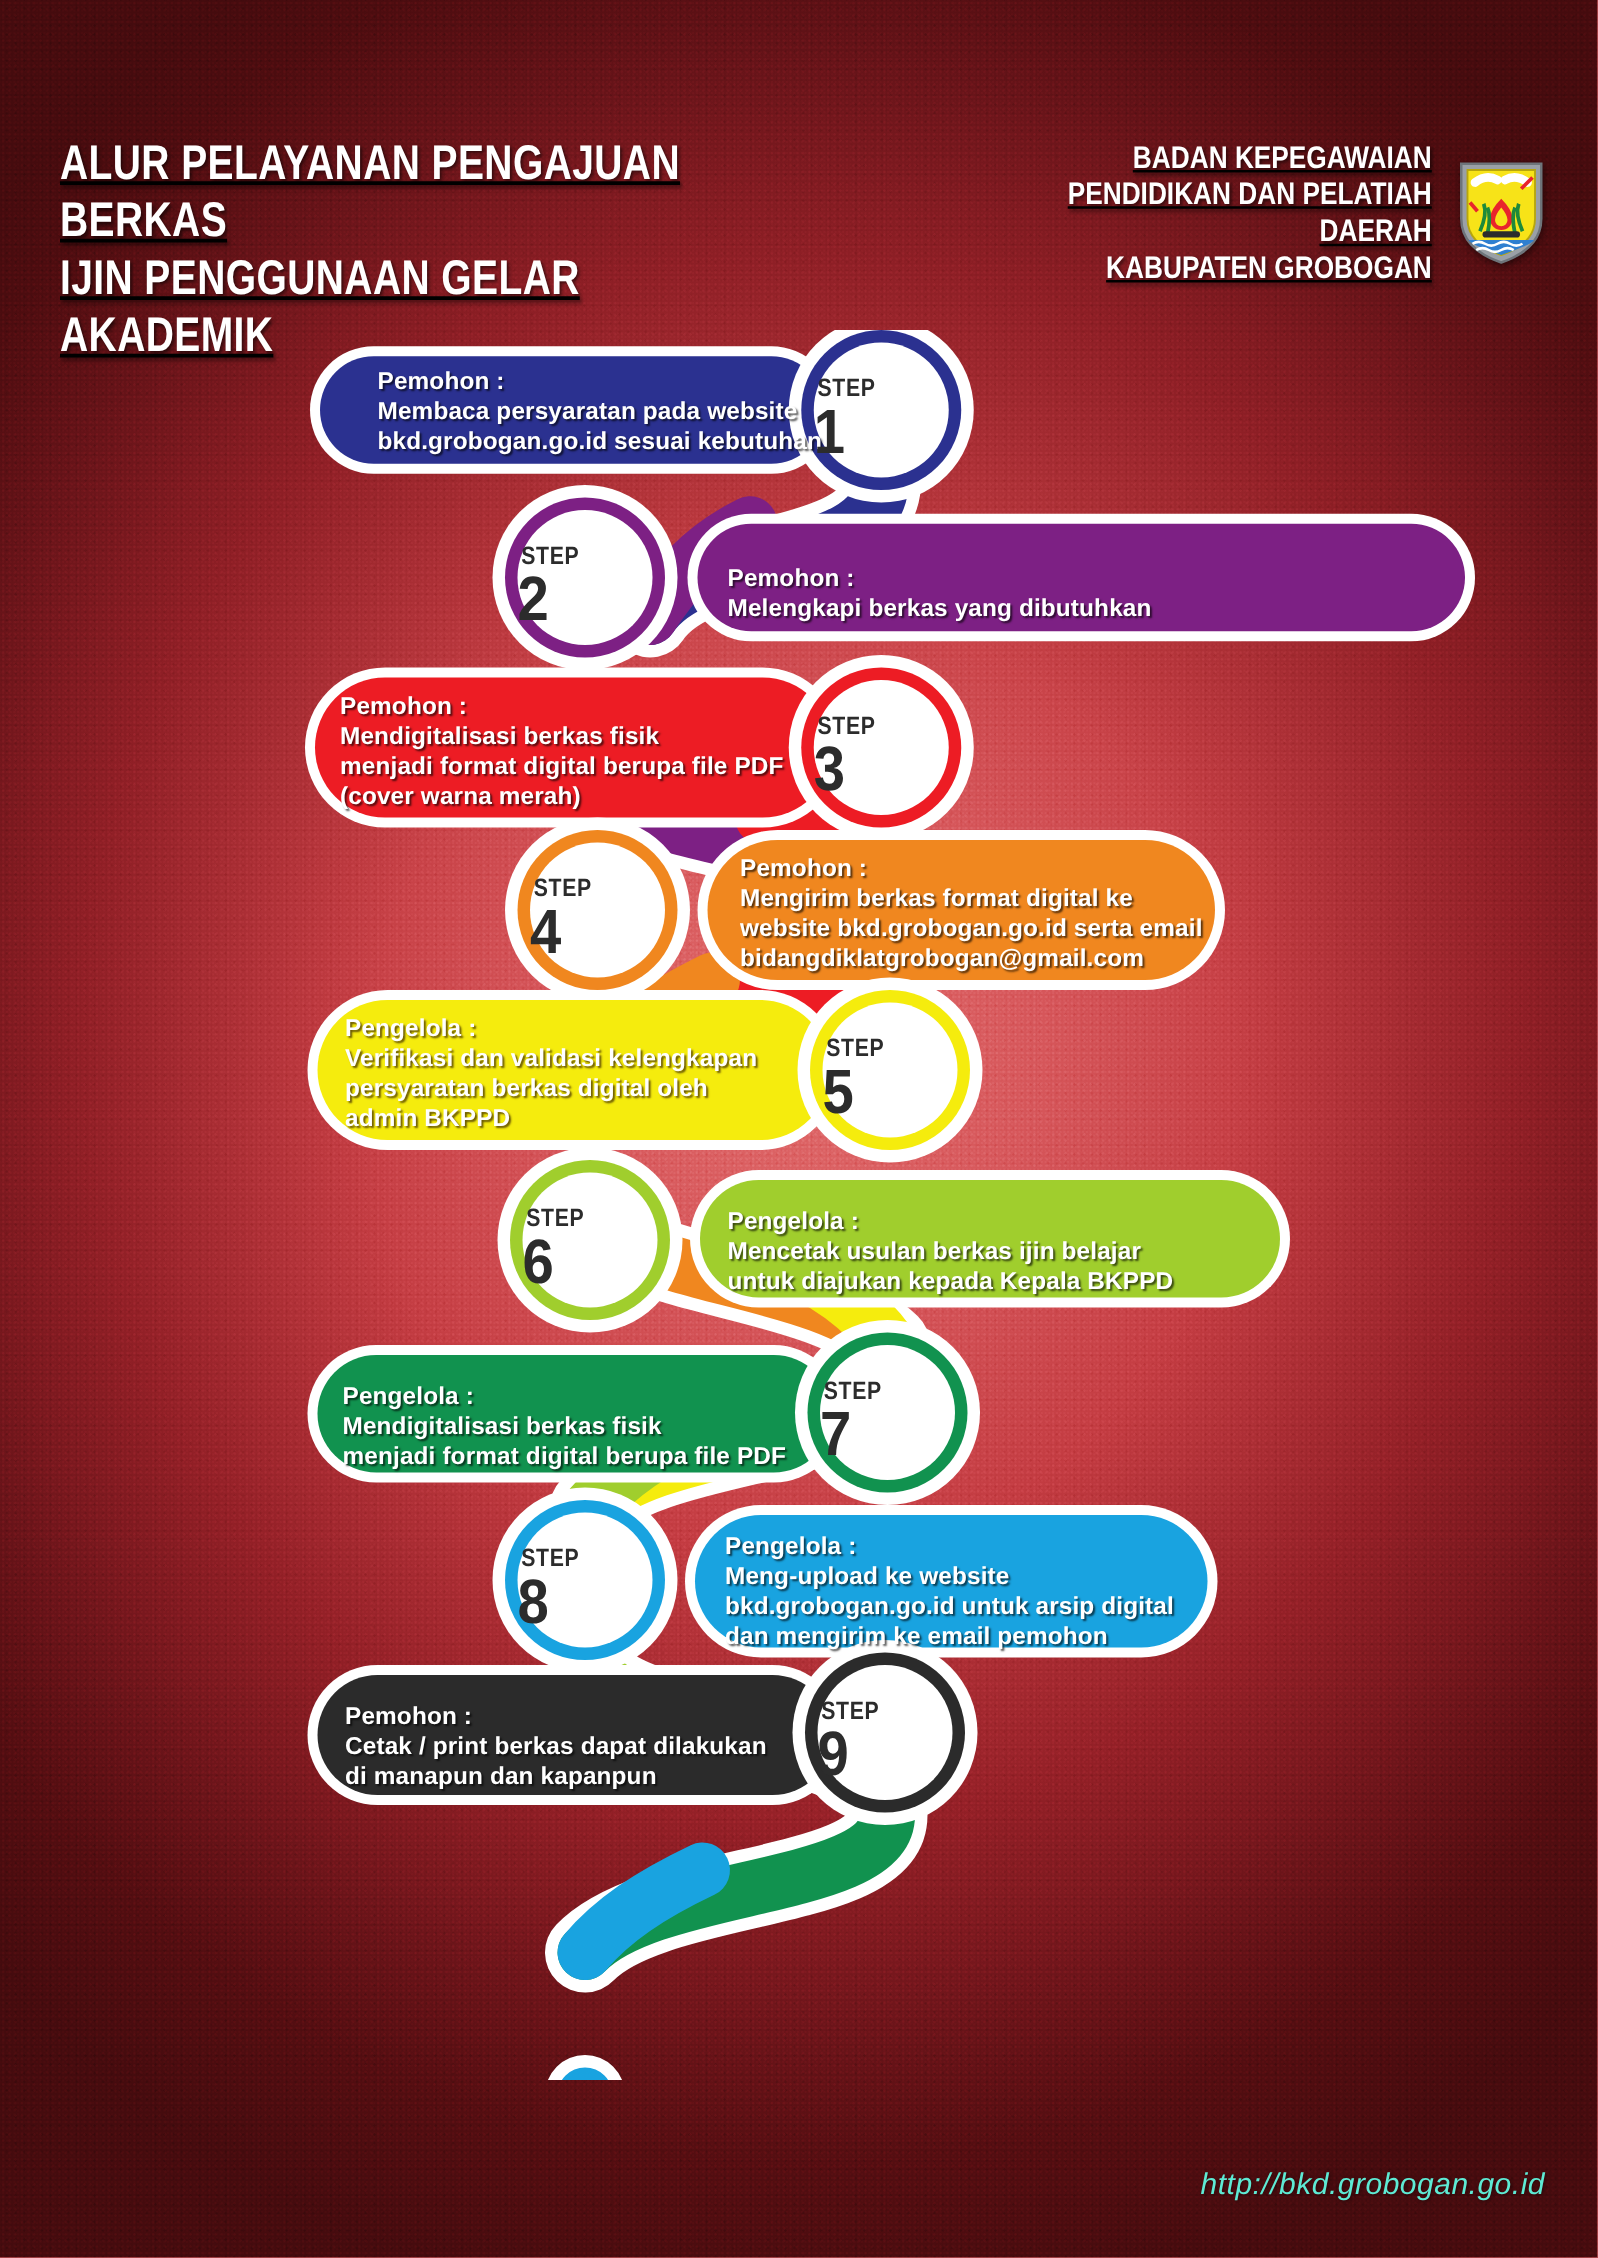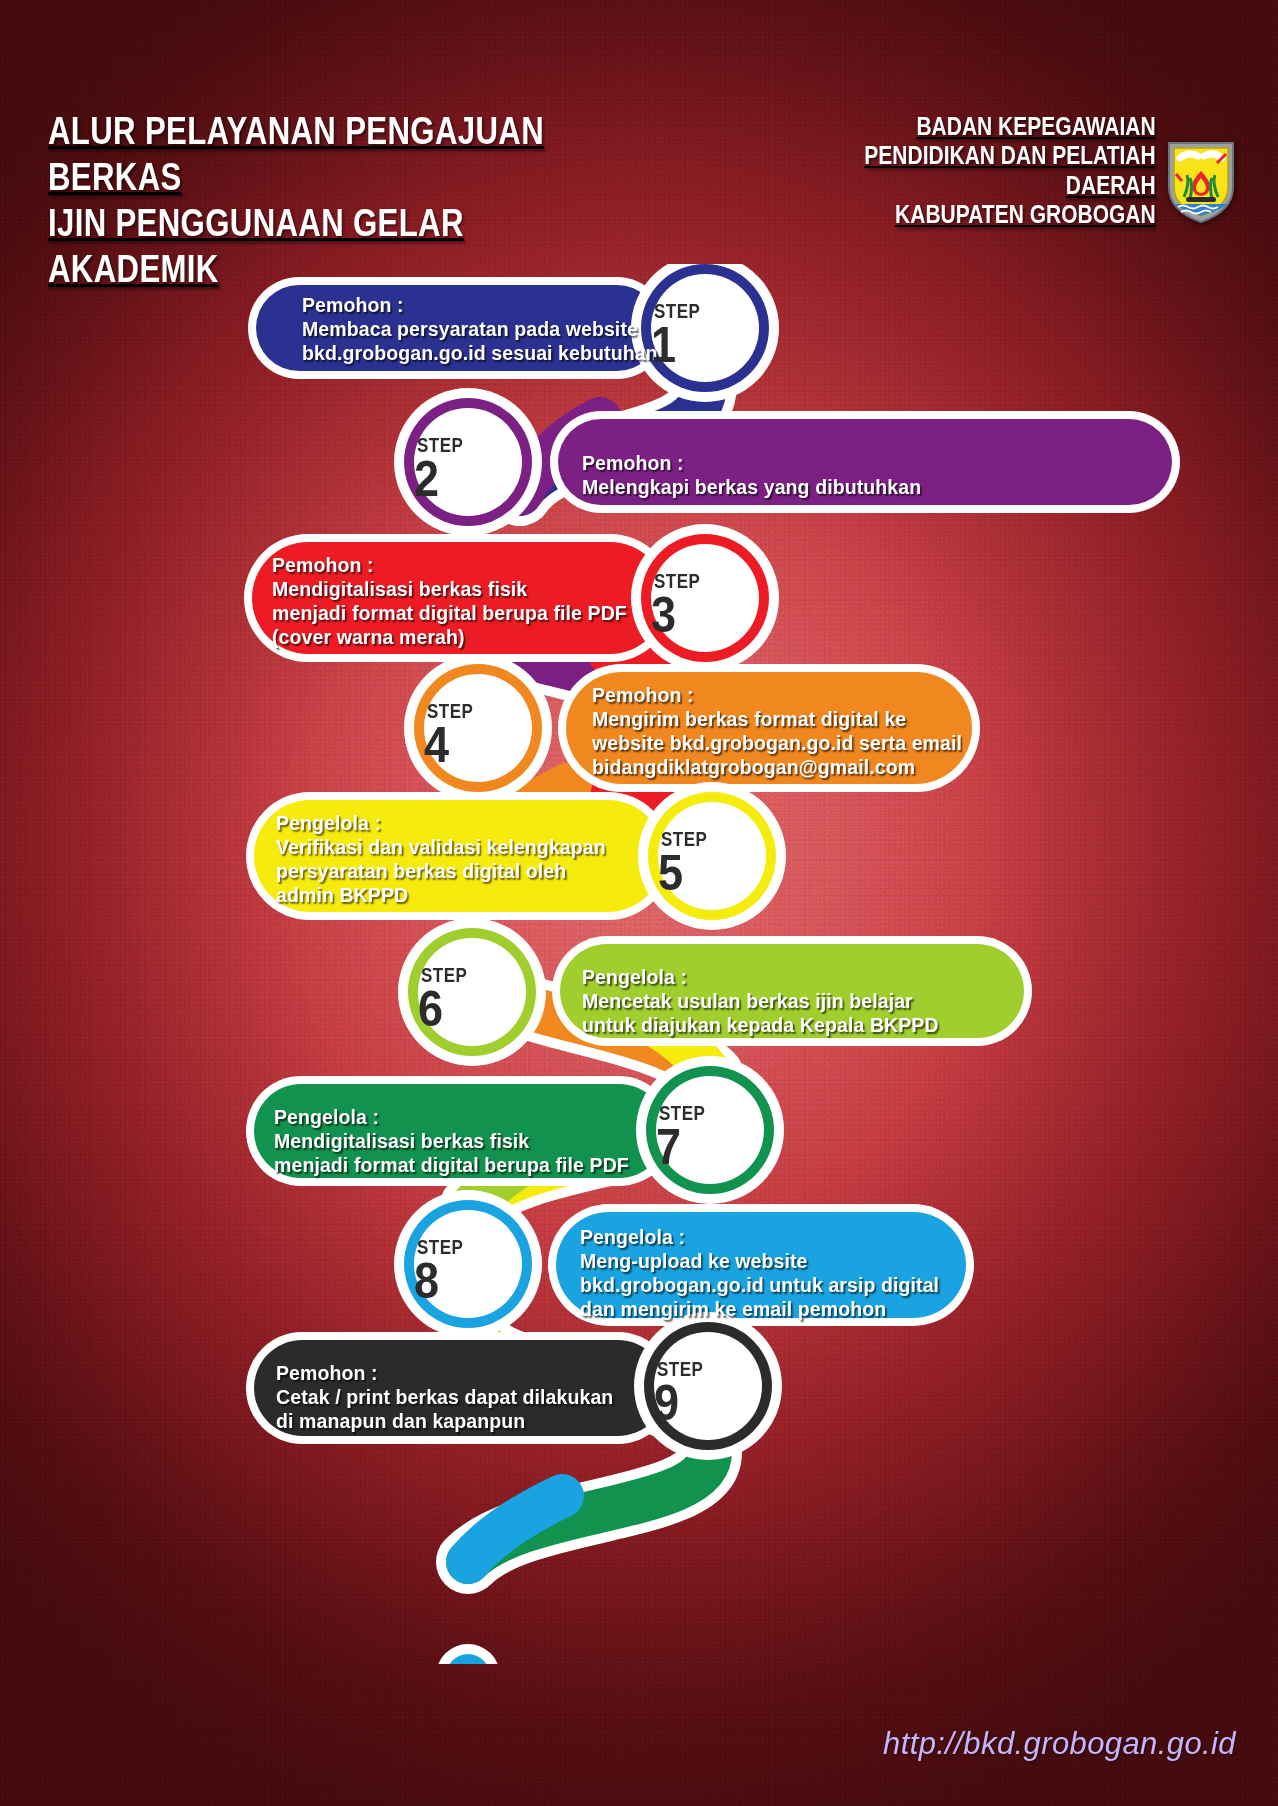--- a/index.html
+++ b/index.html
@@ -63,22 +63,22 @@
     font-weight: bold;
     font-size: 39px;
     line-height: 1.18;
     letter-spacing: .4px;
     text-shadow: 2px 2px 3px rgba(0,0,0,.55);
     white-space: pre-line;
     width: 760px;
   }
   #org-block {
     display: flex;
-    align-items: flex-end;
-    gap: 6px;
+    align-items: center;
+    gap: 17px;
     margin-top: 4px;
   }
   #org-name {
     color: #fff;
     font-weight: bold;
     font-size: 25px;
     line-height: 1.17;
     text-align: right;
     text-shadow: 2px 2px 3px rgba(0,0,0,.55);
     white-space: pre-line;
@@ -131,23 +131,23 @@
     line-height: .98;
     margin-top: -2px;
     transform: scaleX(.9);
   }
 
   
   #footer-url {
     position: absolute;
     right: 42px;
     bottom: 44px;
-    color: #c4b5fd;
+    color: #5eead4;
     font-style: italic;
-    font-size: 31px;
+    font-size: 24px;
     letter-spacing: .4px;
     text-shadow: 1px 1px 3px rgba(0,0,0,.45);
   }
 </style>
 </head>
 <body>
 
 <div id="poster">
   <div id="noise"></div>
   <div id="vignette"></div>

